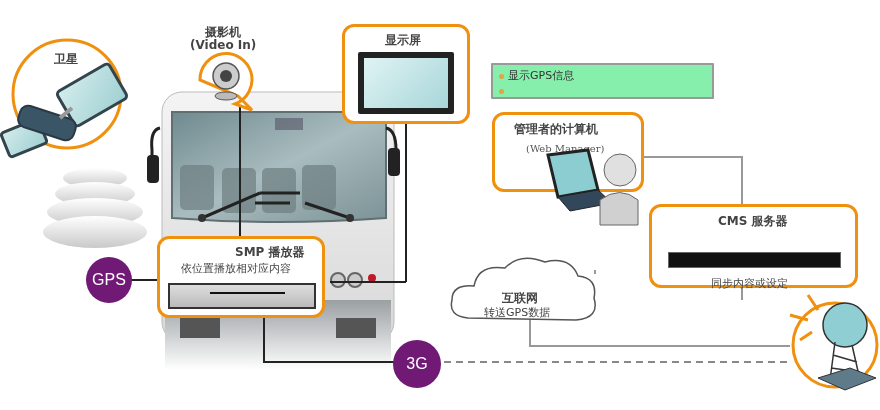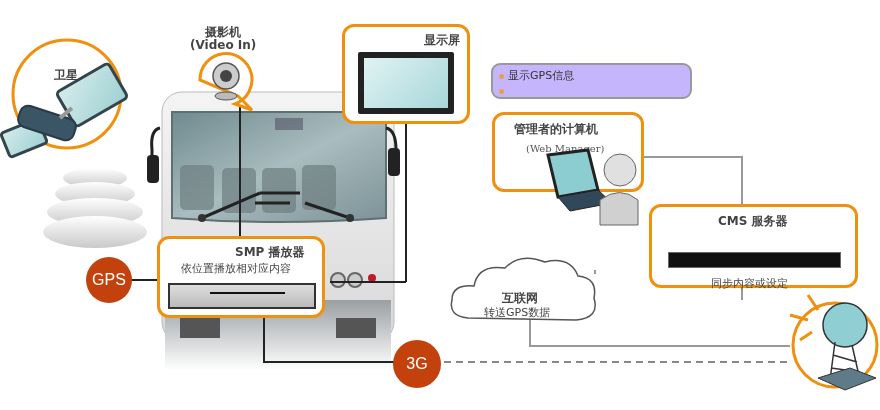--- a/index.html
+++ b/index.html
@@ -4,23 +4,23 @@
 <style>
   html,body{margin:0;padding:0;background:#fff;}
   body{width:880px;height:410px;position:relative;overflow:hidden;font-family:"DejaVu Sans","Liberation Sans",sans-serif;color:#444;}
   .abs{position:absolute;}
   svg.bg{position:absolute;left:0;top:0;}
   .lbl{position:absolute;text-align:center;white-space:nowrap;}
   .title-b{font-weight:bold;font-size:12px;color:#444;}
   .sub{font-size:11px;color:#444;}
   .serif{font-family:"DejaVu Serif","Liberation Serif",serif;font-size:10px;color:#555;}
   .box{position:absolute;border:3px solid #F0900F;border-radius:12px;background:#fff;box-sizing:border-box;}
-  .info{position:absolute;left:491px;top:63px;width:201px;height:36px;border:2px solid #999;border-radius:9px;background:#c4b5fd;box-sizing:border-box;padding:3px 0 0 6px;font-size:11px;color:#333;line-height:15px;}
+  .info{position:absolute;left:491px;top:63px;width:223px;height:36px;border:2px solid #999;border-radius:1px;background:#86efac;box-sizing:border-box;padding:3px 0 0 6px;font-size:11px;color:#333;line-height:15px;}
   .info .dot{display:inline-block;width:5px;height:5px;border-radius:50%;background:#E8A040;margin-right:4px;vertical-align:middle;}
-  .badge{position:absolute;border-radius:50%;background:#c2410c;color:#fff;font-size:16px;text-align:center;font-family:"Liberation Sans",sans-serif;}
+  .badge{position:absolute;border-radius:50%;background:#701a75;color:#fff;font-size:16px;text-align:center;font-family:"Liberation Sans",sans-serif;}
 </style>
 </head>
 <body>
 
 <svg class="bg" width="880" height="410" viewBox="0 0 880 410">
   <defs>
     <linearGradient id="busBody" x1="0" y1="0" x2="0" y2="1">
       <stop offset="0" stop-color="#f4f4f4"></stop>
         <stop offset="1" stop-color="#d8d8d8"></stop>
     </linearGradient>
@@ -107,33 +107,33 @@
 
   <g>
     <circle cx="835" cy="345" r="42" fill="#fff" stroke="#F0900F" stroke-width="3"></circle>
     <path d="M808 295 L818 310 M790 315 L808 320 M800 340 L812 332" stroke="#F0900F" stroke-width="3"></path>
     <circle cx="845" cy="325" r="22" fill="#8fcfd3" stroke="#333" stroke-width="1.5"></circle>
     <path d="M835 342 L830 380 M852 345 L860 380 M833 355 L857 362 M831 368 L860 372" stroke="#333" stroke-width="1.5" fill="none"></path>
     <path d="M818 378 L850 368 L876 378 L845 390 Z" fill="#5f7a88" stroke="#333"></path>
   </g>
 </svg>
 
-<div class="lbl title-b" style="left:54px;top:67px;">卫星</div>
+<div class="lbl title-b" style="left:54px;top:51px;">卫星</div>
 
 <div class="lbl title-b" style="left:205px;top:24px;font-family:Liberation Serif, serif;">摄影机</div>
 <div class="lbl title-b" style="left:190px;top:38px;font-weight:bold;">(Video In)</div>
 <svg class="abs" style="left:190px;top:52px;" width="80" height="60">
   <path d="M10 28 A26 26 0 1 1 45 52 L62 58 L48 44 Z" fill="#fff" stroke="#F0900F" stroke-width="3"></path>
   <circle cx="36" cy="24" r="13" fill="#ccc" stroke="#555" stroke-width="1.5"></circle>
   <circle cx="36" cy="24" r="6" fill="#444"></circle>
   <ellipse cx="36" cy="44" rx="11" ry="4" fill="#bbb" stroke="#555"></ellipse>
 </svg>
 
 <div class="box" style="left:342px;top:24px;width:128px;height:100px;"></div>
-<div class="lbl title-b" style="left:385px;top:32px;margin-left:39px;">显示屏</div>
+<div class="lbl title-b" style="left:385px;top:32px;">显示屏</div>
 <div class="abs" style="left:358px;top:52px;width:96px;height:62px;background:#222;border-radius:2px;">
   <div style="margin:6px;height:50px;background:linear-gradient(135deg,#e0f3f3,#a8d6d9);"></div>
 </div>
 
 <div class="info">
   <div><span class="dot"></span><span>显示GPS信息</span></div>
   <div><span class="dot"></span></div>
 </div>
 
 <div class="box" style="left:492px;top:112px;width:152px;height:80px;"></div>

